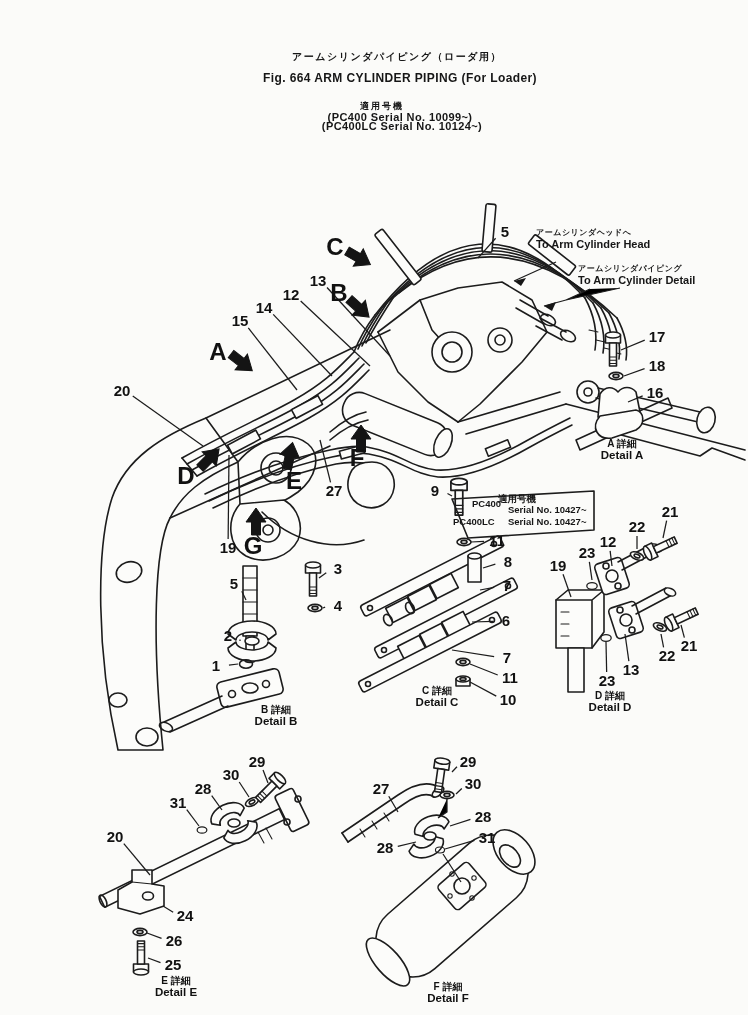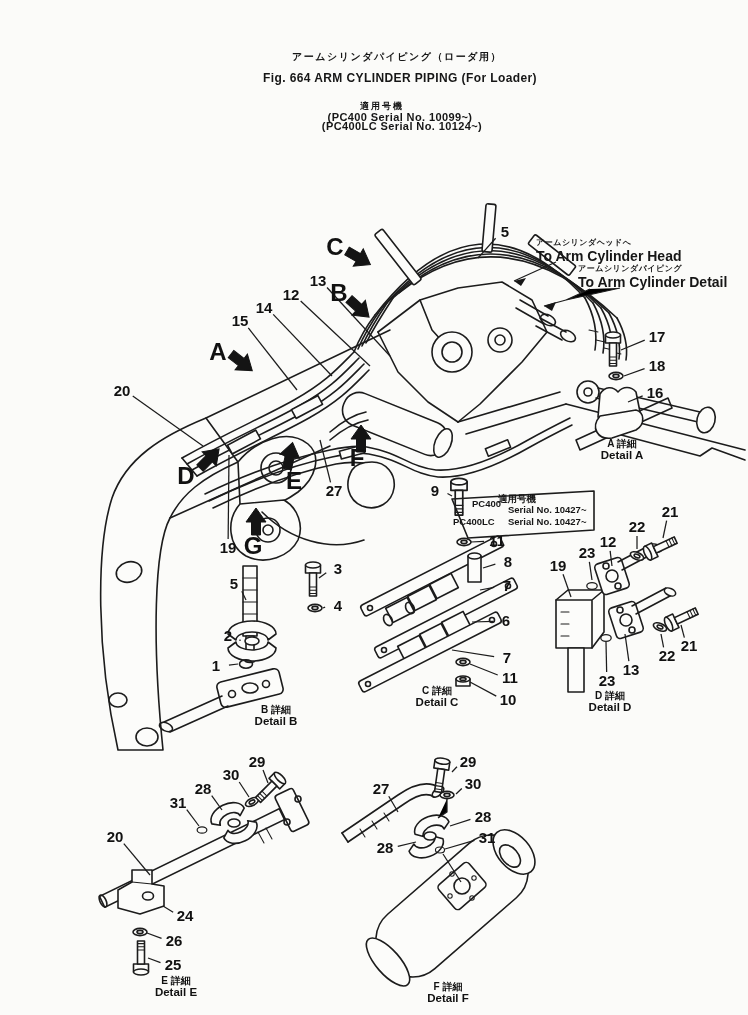--- a/index.html
+++ b/index.html
@@ -18,21 +18,21 @@
   .capjp{font-family:"Liberation Sans",sans-serif;font-weight:700;font-size:10px;fill:#111;text-anchor:middle}
   .capen{font-family:"Liberation Sans",sans-serif;font-weight:700;font-size:11.5px;fill:#111;text-anchor:middle}
   
   .tl{position:absolute;transform:translateX(-50%);white-space:nowrap;font-weight:700}
   .t-jp{font-size:10px;letter-spacing:1.5px}
   .t-en{font-size:12px;letter-spacing:.4px}
   .t-sh{font-size:9px;letter-spacing:2px}
   .t-sn{font-size:11px;letter-spacing:.4px}
   .ann{position:absolute;line-height:1.2;white-space:nowrap}
   .ann .jp{display:block;font-size:8px;font-weight:700;letter-spacing:.5px}
-  .ann .en{display:block;font-size:14px;font-weight:700}
+  .ann .en{display:block;font-size:11px;font-weight:700}
   .flag{position:absolute;font-weight:700;font-size:9.5px;white-space:nowrap;line-height:1}
 </style>
 </head>
 <body>
 
 <div id="stage">
 
   <svg class="layer" width="748" height="1015" viewBox="0 0 748 1015">
     <defs>
       <g id="boltv">
@@ -396,21 +396,21 @@
     </svg>
 
   <div>
     <div class="tl t-jp" style="left:397px;top:50px">アームシリンダパイピング（ローダ用）</div>
     <div class="tl t-en" style="left:400px;top:71px">Fig. 664 ARM CYLINDER PIPING (For Loader)</div>
     <div class="tl t-sh" style="left:382px;top:100px">適用号機</div>
     <div class="tl t-sn" style="left:400px;top:111px">(PC400    Serial No. 10099~)</div>
     <div class="tl t-sn" style="left:402px;top:120px">(PC400LC Serial No. 10124~)</div>
   </div>
 
-  <div class="ann" style="left:536px;top:238px">
+  <div class="ann" style="left:536px;top:228px">
     <span class="jp">アームシリンダヘッドへ</span>
     <span class="en">To Arm Cylinder Head</span>
   </div>
   <div class="ann" style="left:578px;top:264px">
     <span class="jp">アームシリンダパイピング</span>
     <span class="en">To Arm Cylinder Detail</span>
   </div>
 
   <div>
     <div class="flag" style="left:498px;top:494px">適用号機</div>

